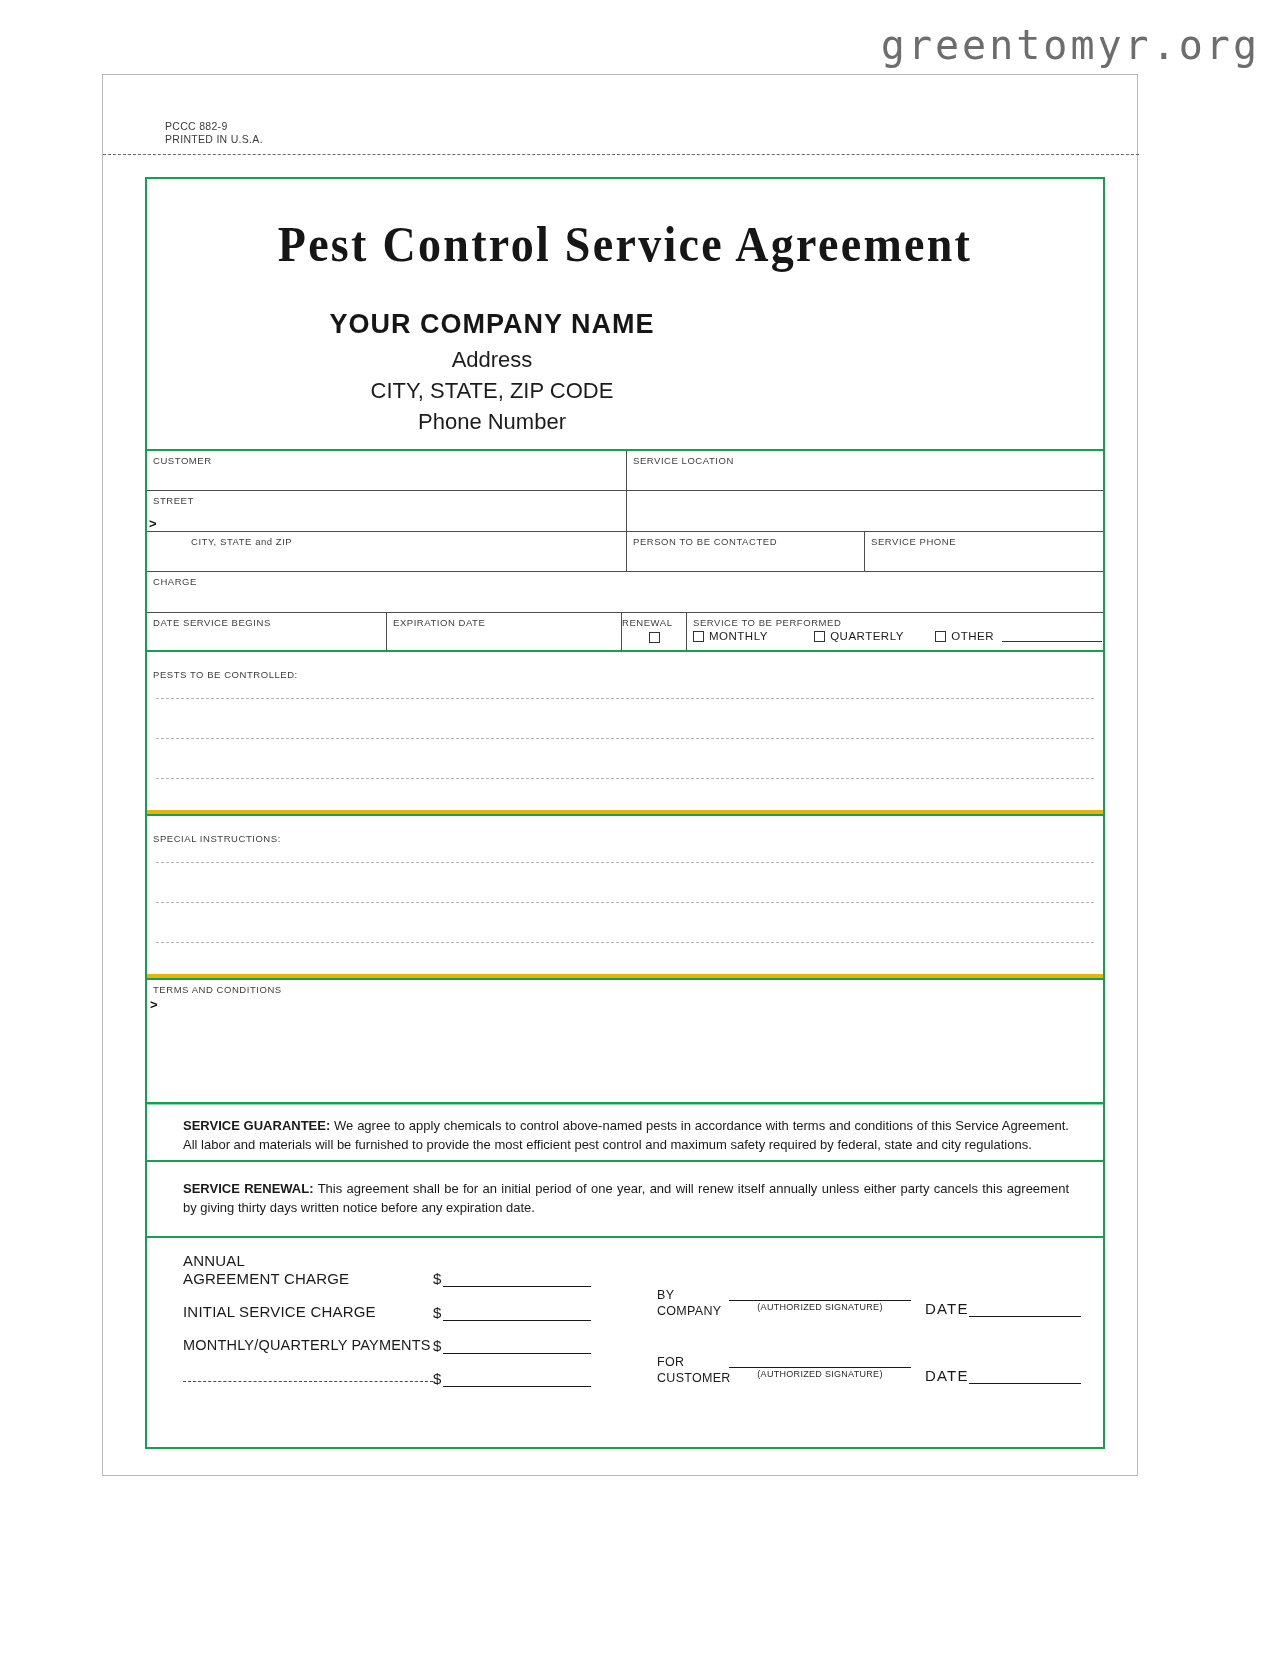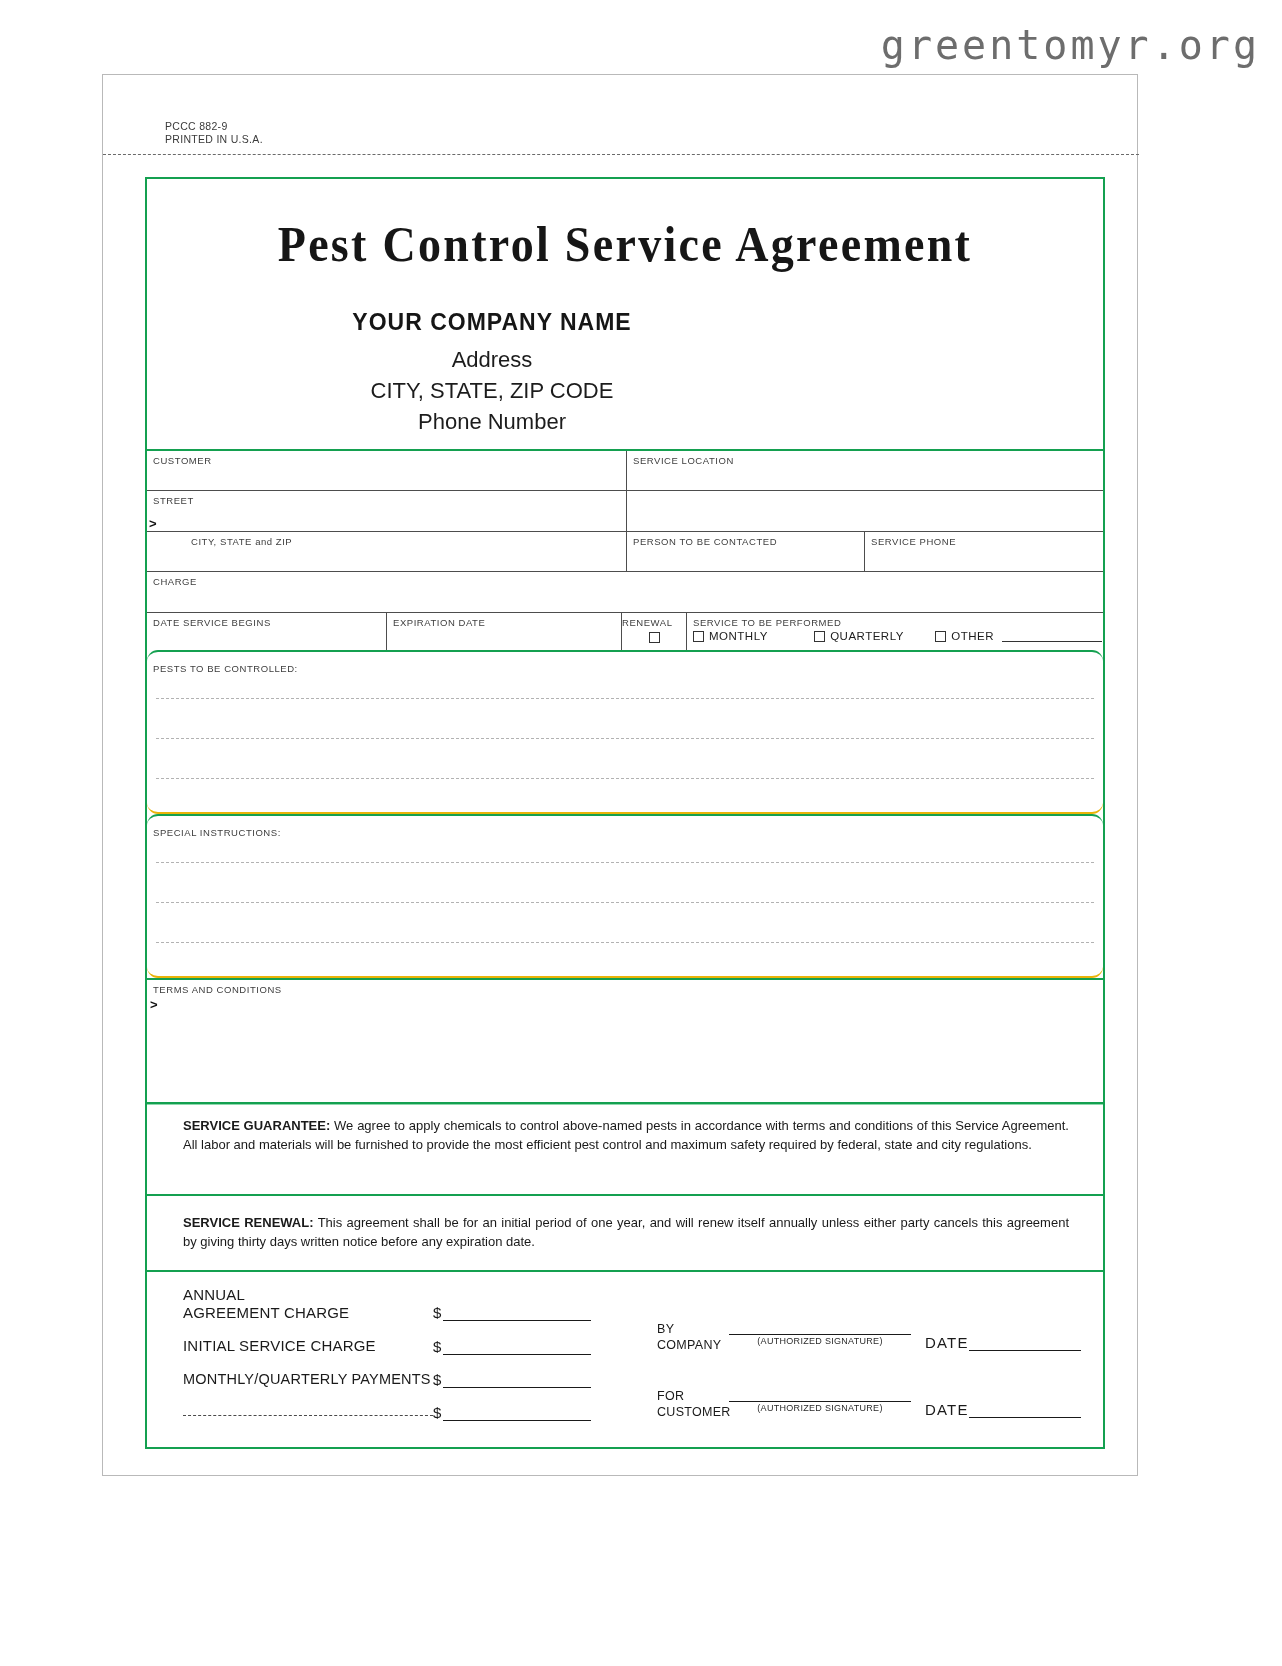--- a/index.html
+++ b/index.html
@@ -61,21 +61,21 @@
     position:absolute; top:36px; left:0; width:100%;
     text-align:center;
     font-family:"Liberation Serif", serif;
     font-weight:700; font-size:50px; letter-spacing:2.5px;
     color:#161616;
     transform:scaleX(.92); transform-origin:center;
   }
   .coname{
     position:absolute; top:130px; left:0; width:690px;
     text-align:center;
-    font-weight:700; font-size:23px; letter-spacing:1px; color:#161616;
+    font-weight:700; font-size:27px; letter-spacing:1px; color:#161616;
   }
   .addr{
     position:absolute; top:165px; left:0; width:690px;
     text-align:center; font-size:22px; line-height:1.42; color:#1c1c1c;
   }
 
   
   .grid{ position:relative; }
   .row{ display:flex; border-bottom:1px solid #4d4d4d; }
   .cell{
@@ -108,23 +108,22 @@
   }
   .otherline{
     display:inline-block; width:100px; border-bottom:1px solid #333;
     margin-left:8px; height:11px;
   }
 
   
   .block{
     position:relative;
     border-top:2.5px solid #14a050;
-    border-bottom:2px solid #eab308;
-    padding:12px 0 0 6px;
-    border-radius:11px;
+    border-bottom:4px solid #eab308;
+    padding:18px 0 0 6px;
   }
   .block .lbl{ margin-bottom:0; }
   .dash{
     position:absolute; left:9px; right:9px; height:0;
     border-top:1.6px dashed #b2b2b2;
   }
 
   .termsblock{
     position:relative;
     border-top:2.5px solid #14a050;
@@ -133,21 +132,21 @@
   }
 
   
   .para{
     border-top:1px solid #8fd9ae;
     padding:12px 34px 12px 36px;
     font-size:13px; line-height:1.45; color:#1a1a1a;
     text-align:justify;
   }
   .para b{ font-weight:700; }
-  .sep-green{ border-top:2.5px solid #14a050;margin-top:34px; }
+  .sep-green{ border-top:2.5px solid #14a050; }
 
   
   .bottom{
     position:relative; height:194px;
     border-top:2.5px solid #14a050;
   }
   .pay{ position:absolute; left:36px; top:14px; width:470px; }
   .payrow{ display:flex; align-items:flex-end; margin-bottom:16px; }
   .payname{
     font-size:15px; line-height:1.18; color:#1a1a1a; width:250px;

